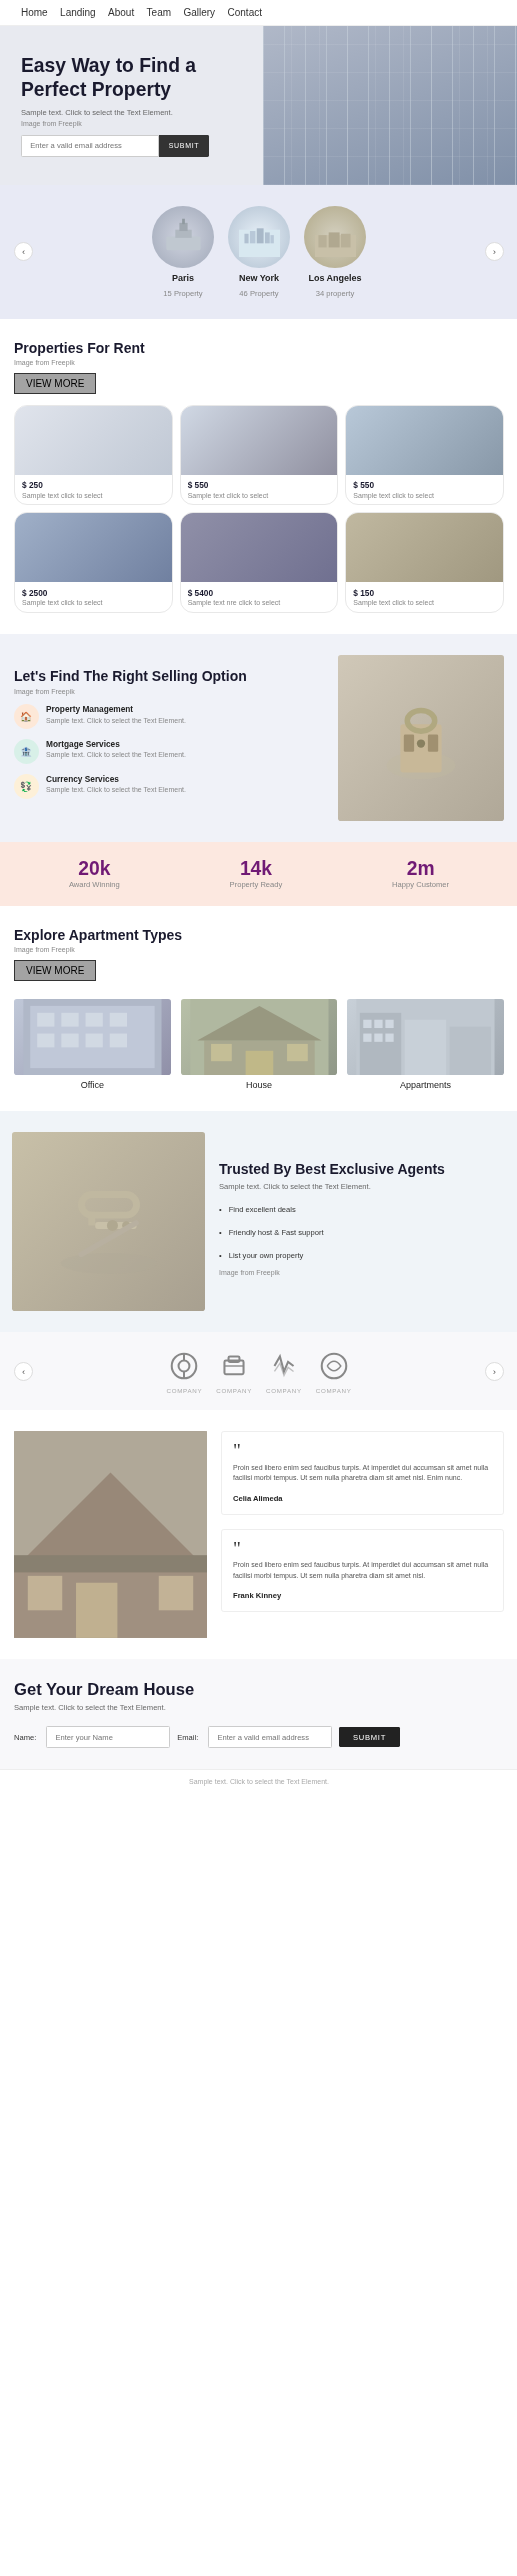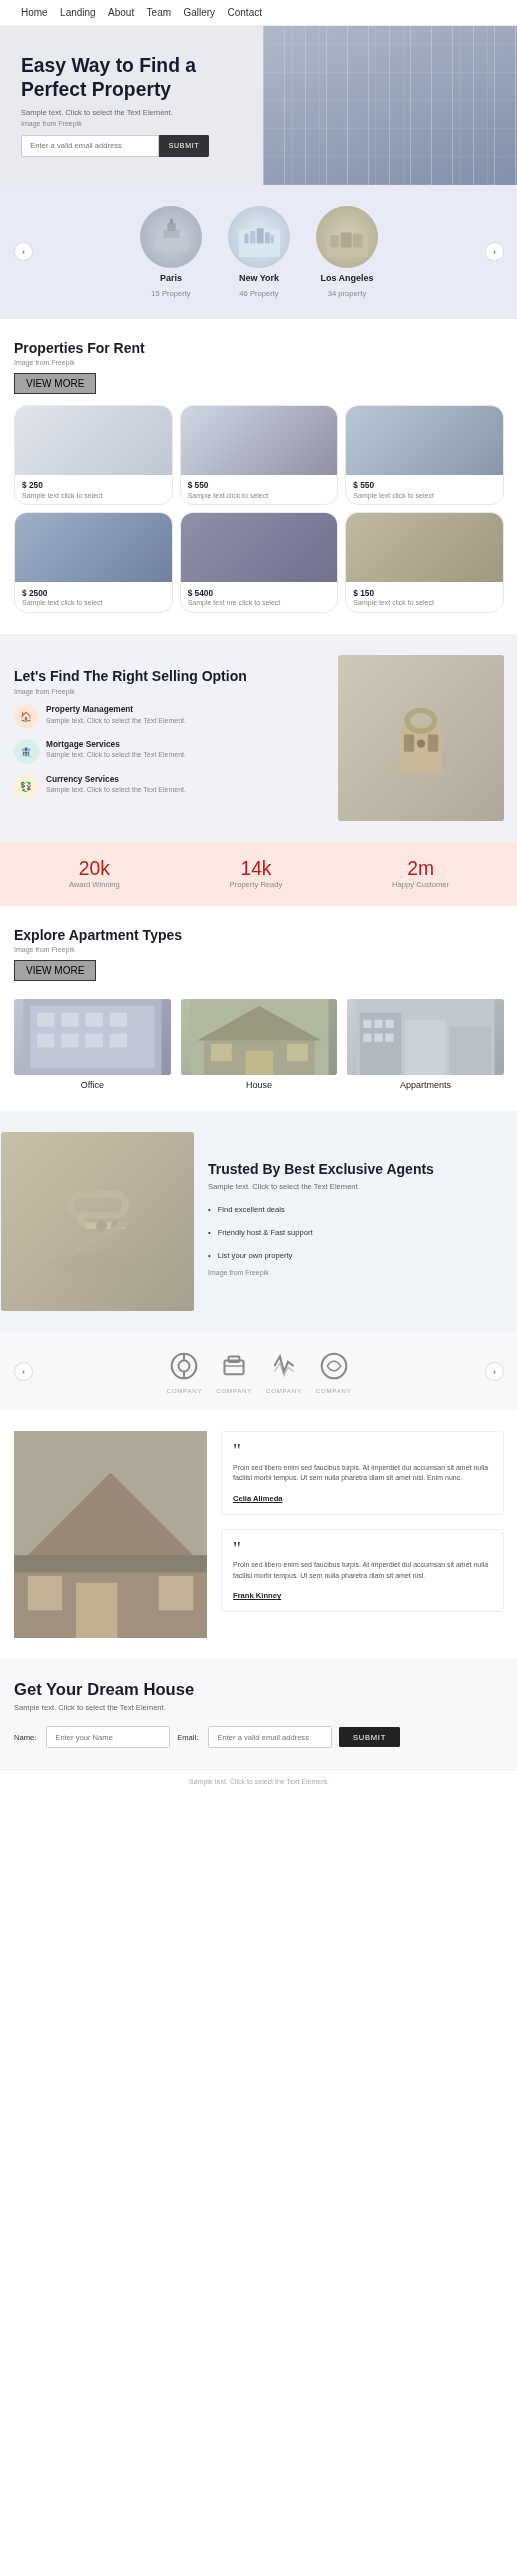--- a/index.html
+++ b/index.html
@@ -22,21 +22,21 @@
     .hero-image { position: absolute; right: 0; top: 0; width: 255px; height: 100%; background: linear-gradient(135deg, #c8cdd6 0%, #a0a8b8 100%); z-index: 1; }
     .hero-image-inner { width: 100%; height: 100%; background: 
       repeating-linear-gradient(90deg, rgba(255,255,255,0.08) 0px, rgba(255,255,255,0.08) 0.7px, transparent 0.7px, transparent 28px),
       repeating-linear-gradient(0deg, rgba(255,255,255,0.08) 0px, rgba(255,255,255,0.08) 0.7px, transparent 0.7px, transparent 28px),
       linear-gradient(160deg, #b0b8c8 0%, #8090a8 100%); }
 
     
     .cities-section { background: #e8eaf5; padding: 21px 14px; }
     .cities-carousel { display: flex; align-items: center; justify-content: center; gap: 0; }
     .carousel-btn { background: #fff; border: 0.7px solid #ddd; border-radius: 50%; width: 19.3px; height: 19.3px; display: flex; align-items: center; justify-content: center; cursor: pointer; font-size: 9.7px; color: #555; flex-shrink: 0; }
-    .cities-list { display: flex; gap: 26px; justify-content: center; flex: 1; }
+    .cities-list { display: flex; gap: 14px; justify-content: center; flex: 1; }
     .city-item { display: flex; flex-direction: column; align-items: center; gap: 5.5px; }
     .city-circle { width: 62px; height: 62px; border-radius: 50%; overflow: hidden; background: #c0c8d8; display: flex; align-items: center; justify-content: center; }
     .city-circle.paris { background: radial-gradient(circle, #d0d4e0, #a0a8b8); }
     .city-circle.newyork { background: radial-gradient(circle, #e8f0f8, #b0c0d0); }
     .city-circle.la { background: radial-gradient(circle, #d4d0c0, #b0a888); }
     .city-name { font-size: 9px; font-weight: 600; color: #222; }
     .city-count { font-size: 7.6px; color: #888; }
 
     
     .section { padding: 21px 14px; }
@@ -66,34 +66,34 @@
     .service-icon.orange { background: #fde8d8; }
     .service-icon.green { background: #d8f0e8; }
     .service-icon.yellow { background: #fdf0d8; }
     .service-info h4 { font-size: 8.3px; font-weight: 600; color: #222; margin-bottom: 1.4px; }
     .service-info p { font-size: 7px; color: #888; line-height: 1.4; }
     .selling-image { width: 166px; height: 166px; flex-shrink: 0; background: linear-gradient(135deg, #d0c8b8, #b0a898); border-radius: 2.8px; display: flex; align-items: center; justify-content: center; font-size: 28px; }
 
     
     .stats-section { background: #fce8e0; padding: 16.6px 14px; display: flex; justify-content: space-around; }
     .stat-item { text-align: center; }
-    .stat-num { font-size: 19.3px; font-weight: 400; color: #b91c1c; }
+    .stat-num { font-size: 19.3px; font-weight: 700; color: #701a75; }
     .stat-label { font-size: 7.6px; color: #888; }
 
     
     .apt-grid { display: grid; grid-template-columns: 1fr 1fr 1fr; gap: 9.7px; margin-top: 7px; }
     .apt-card { display: flex; flex-direction: column; align-items: center; gap: 5.5px; }
     .apt-img { width: 100%; height: 76px; border-radius: 2.8px; background: #c0c8d0; }
     .apt-img.office { background: linear-gradient(135deg, #c0c8d8, #9090a8); }
     .apt-img.house { background: linear-gradient(135deg, #b8c0a8, #909888); }
     .apt-img.apartments { background: linear-gradient(135deg, #c8d0d8, #a0a8b0); }
     .apt-label { font-size: 9px; font-weight: 500; color: #222; }
 
     
-    .trusted-section { background: #f0f4f8; padding: 21px 1px; display: flex; gap: 14px; align-items: center; }
+    .trusted-section { background: #f0f4f8; padding: 21px 12px; display: flex; gap: 14px; align-items: center; }
     .trusted-image { width: 193px; height: 179px; flex-shrink: 0; background: linear-gradient(135deg, #c8c0a8, #a8a090); border-radius: 2.8px; display: flex; align-items: center; justify-content: center; font-size: 35px; }
     .trusted-text { flex: 1; }
     .trusted-text h2 { font-size: 14px; font-weight: 700; color: #1a1a2e; margin-bottom: 5.5px; }
     .trusted-text .sample-text { font-size: 7.6px; color: #666; margin-bottom: 11px; }
     .trusted-list { list-style: none; margin-bottom: 8.3px; }
     .trusted-list li { font-size: 7.6px; color: #333; margin-bottom: 4.1px; padding-left: 9.7px; position: relative; margin-top: 14px; }
     .trusted-list li::before { content: '•'; position: absolute; left: 0; color: #333; }
     .trusted-text .freepik-link { font-size: 7px; color: #888; margin-top: 5.5px; }
 
     
@@ -103,21 +103,21 @@
     .logo-icon { width: 35px; height: 35px; display: flex; align-items: center; justify-content: center; }
     .logo-label { font-size: 6.2px; color: #aaa; letter-spacing: 0.7px; text-transform: uppercase; }
 
     
     .testimonials-section { padding: 21px 14px; display: flex; gap: 14px; }
     .testimonial-house { width: 193px; flex-shrink: 0; height: 207px; background: linear-gradient(135deg, #b0a898, #887870); border-radius: 2.8px; }
     .testimonials-list { flex: 1; }
     .testimonial-item { margin-bottom: 14px; padding: 11px; background: #fff; border: 0.7px solid #eee; border-radius: 2.8px; }
     .quote-mark { font-size: 19.3px; color: #333; font-family: Georgia, serif; line-height: 0.8; margin-bottom: 4.1px; }
     .testimonial-text { font-size: 7px; color: #555; line-height: 1.5; margin-bottom: 7px; }
-    .testimonial-author { font-size: 7.6px; font-weight: 600; color: #222; text-decoration: underline; }
+    .testimonial-author { font-size: 7.6px; font-weight: 600; color: #222; }
 
     
     .dream-section { background: #f8f8fa; padding: 21px 14px; }
     .dream-section h2 { font-size: 16.6px; font-weight: 700; color: #1a1a2e; margin-bottom: 2.8px; }
     .dream-section .sample-text { font-size: 7.6px; color: #666; margin-bottom: 14px; }
     .dream-form { display: flex; gap: 7px; align-items: center; flex-wrap: wrap; }
     .dream-form label { font-size: 7.6px; color: #333; font-weight: 500; margin-right: 2.8px; }
     .dream-form input { flex: 1; min-width: 124px; padding: 5.5px 8.3px; border: 0.7px solid #ccc; font-size: 7.6px; outline: none; border-radius: 1.4px; }
     .dream-form button { padding: 5.5px 14px; background: #222; color: #fff; font-size: 7.6px; border: none; cursor: pointer; border-radius: 1.4px; letter-spacing: 0.7px; white-space: nowrap; }
     .dream-form-row { display: flex; gap: 7px; align-items: center; }

